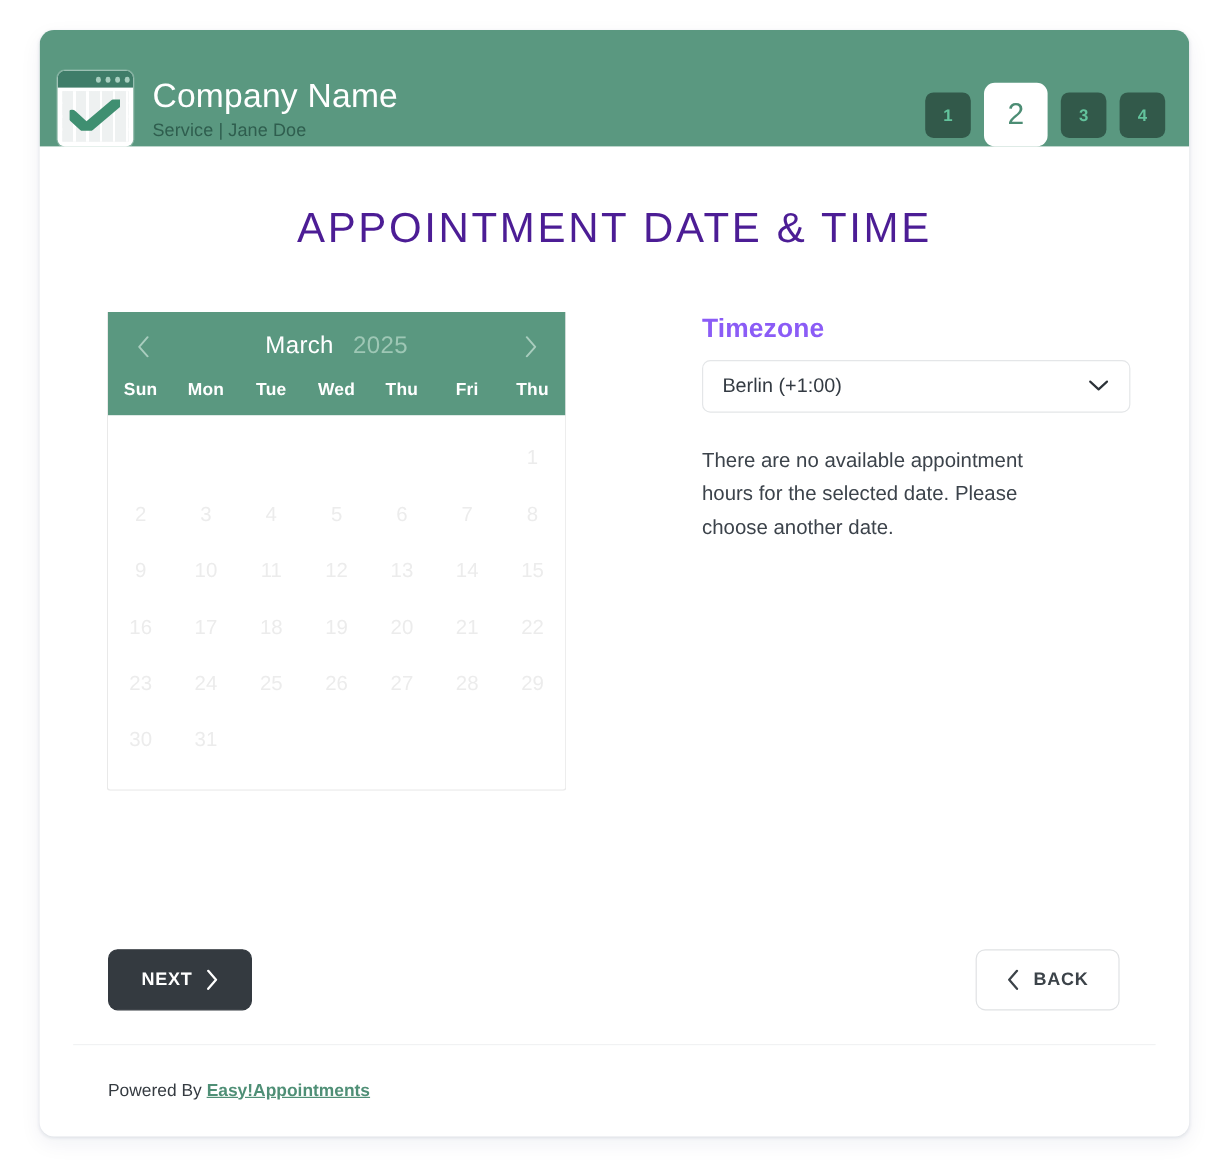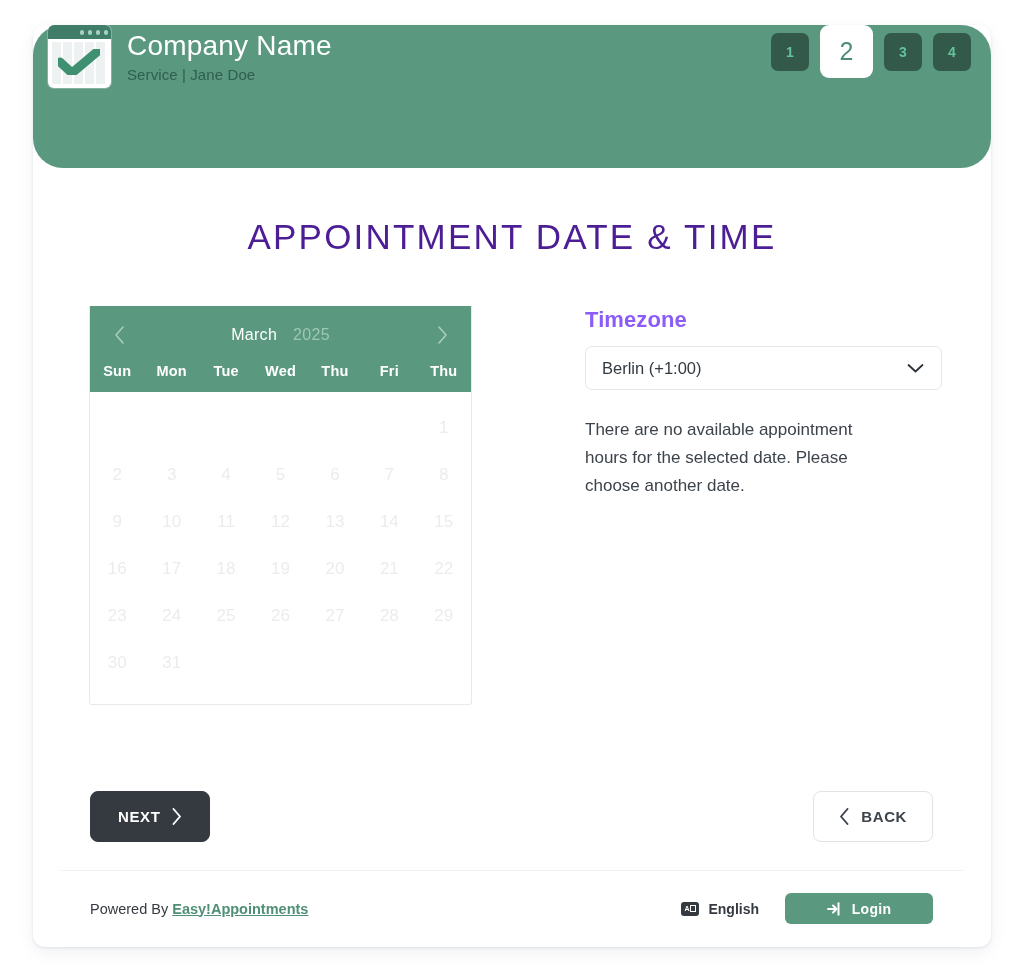--- a/index.html
+++ b/index.html
@@ -21,26 +21,25 @@
     width: 958px; height: 922px;
     background: #ffffff;
     border-radius: 12px;
     box-shadow: 0 1px 3px rgba(15,40,80,0.10), 0 6px 18px rgba(15,40,80,0.06);
     overflow: hidden;
   }
 
   
   .header {
     position: relative;
-    height: 143px;
+    height: 97px;
     background: #5a9880;
     display: flex;
-    align-items: flex-start;
+    align-items: flex-end;
     padding: 0 20px 0 15px;
-    border-radius: 30px;
   }
   .brand { display: flex; align-items: center; gap: 16px; }
   .logo {
     width: 63px; height: 63px;
     border-radius: 6px;
     background: #ffffff;
     position: relative;
     overflow: hidden;
     flex: none;
     box-shadow: 0 0 0 1px rgba(255,255,255,0.25);
@@ -133,21 +132,21 @@
   .cal-arrow {
     width: 30px; height: 30px;
     display: flex; align-items: center; justify-content: center;
     color: #a9cdbe;
     font-size: 21px; font-weight: 300;
     line-height: 1;
   }
   .cal-mon-year {
     flex: 1;
     text-align: center;
-    font-size: 16px;
+    font-size: 20px;
     font-weight: 400;
     letter-spacing: 0.3px;
   }
   .cal-month { color: #ffffff; }
   .cal-year { color: #9ec7b5; margin-left: 16px; }
   .cal-dow {
     display: grid;
     grid-template-columns: repeat(7, 1fr);
     padding: 0 0 13px 0;
   }
@@ -419,33 +418,16 @@
         <span>BACK</span>
       </div>
     </div>
 
     <div class="divider"></div>
     <div class="footer">
       <div class="powered">
         <span>Powered By</span>
         <a href="#">Easy!Appointments</a>
       </div>
-      <div class="foot-right">
-        <div class="lang">
-          <span class="lang-icon">
-            <span>A</span>
-            <span class="box"></span>
-          </span>
-          <span>English</span>
-        </div>
-        <div class="btn-login">
-          <svg width="15" height="14" viewBox="0 0 15 14">
-            <path d="M1 7 H9" stroke="#ffffff" stroke-width="2" stroke-linecap="round"></path>
-            <path d="M6 3.5 L9.5 7 L6 10.5" fill="none" stroke="#ffffff" stroke-width="2" stroke-linecap="round" stroke-linejoin="round"></path>
-            <path d="M11.5 1.2 V12.8" stroke="#ffffff" stroke-width="2" stroke-linecap="round"></path>
-          </svg>
-          <span>Login</span>
-        </div>
-      </div>
     </div>
 
   </div>
 </div>
 
 </body></html>

